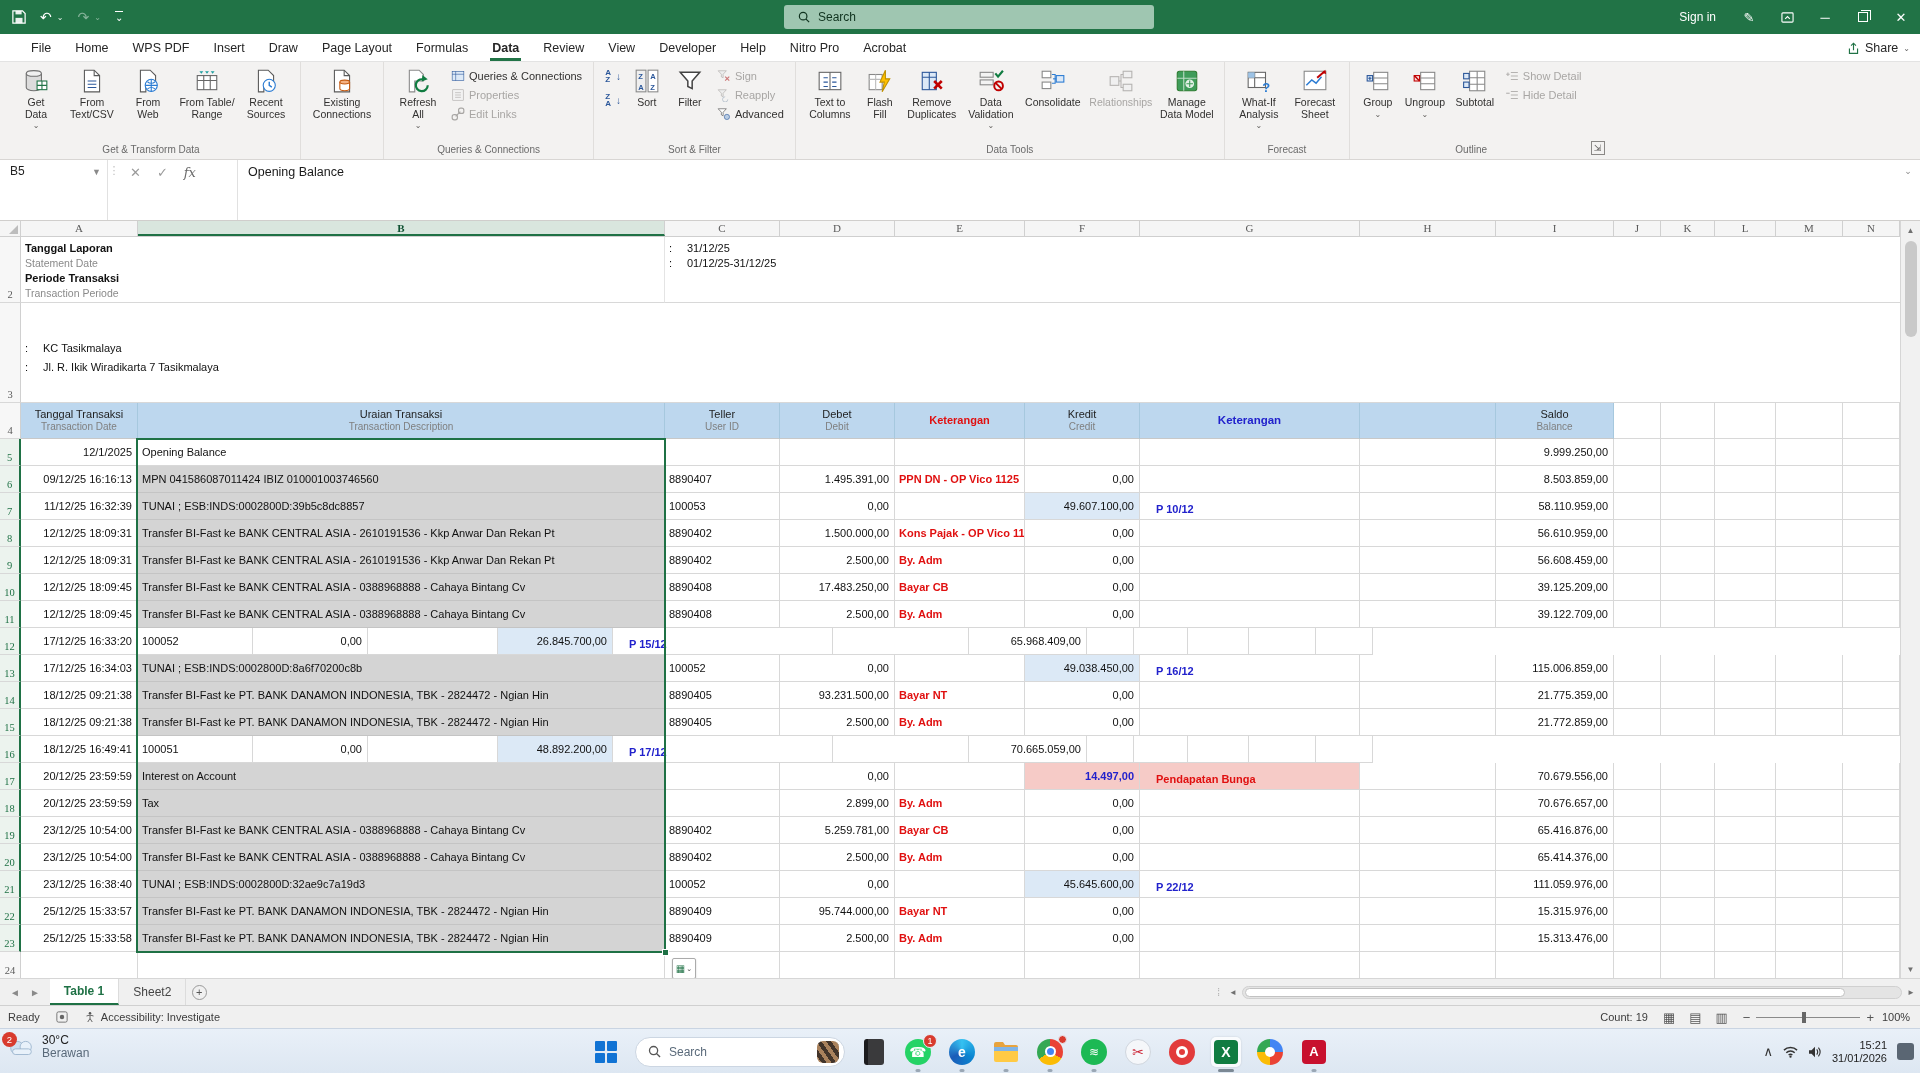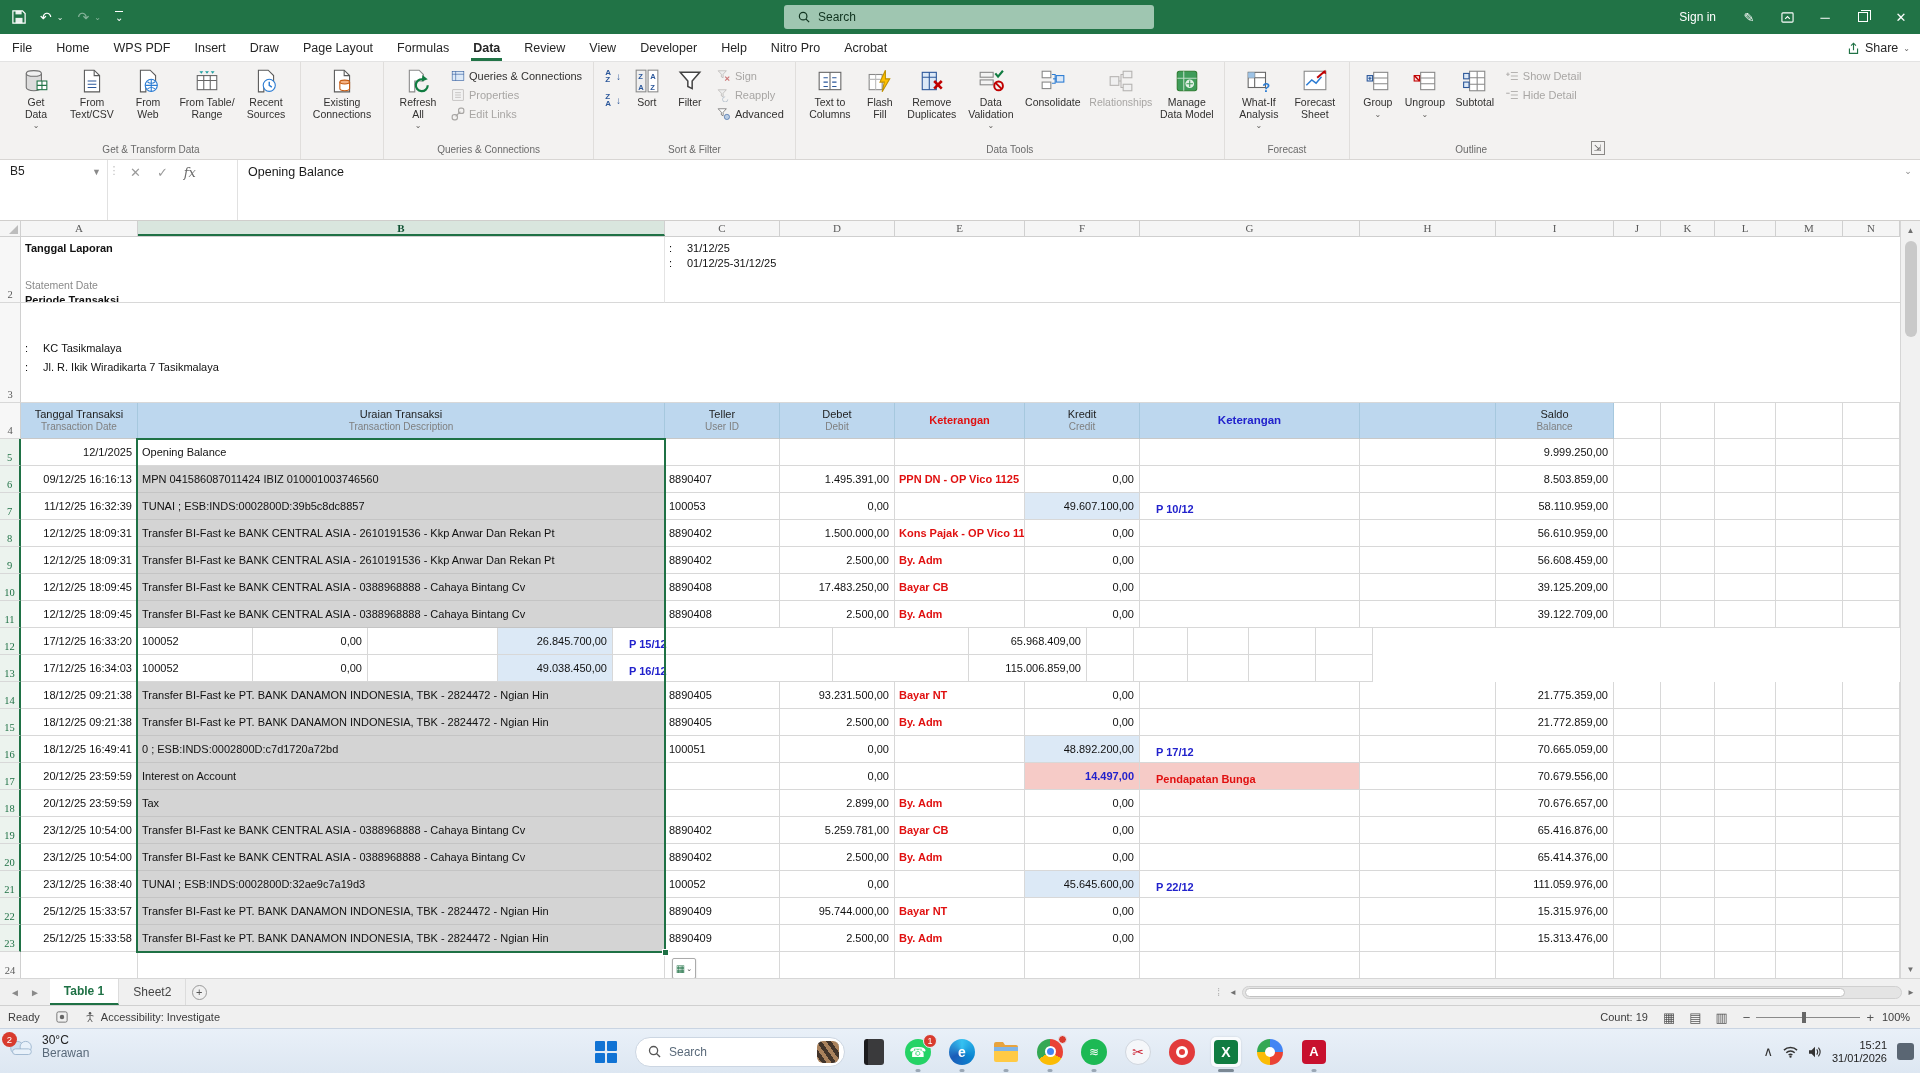--- a/index.html
+++ b/index.html
@@ -79,21 +79,21 @@
   .hl-blue{background:#dcE9f6;}
   .hl-pink{background:#f6cbc7;}
   .blue-bold{color:#2222cc;font-weight:bold;}
   
   .inforow{display:flex;background:#fff;}
   .r2{height:66px;}
   .r3{height:100px;}
   .cAB{width:644px;flex:none;border-right:1px solid #e4e4e4;border-bottom:1px solid #d8d8d8;padding:4px 0 0 4px;overflow:hidden;}
   .cVal{flex:1;border-bottom:1px solid #d8d8d8;padding:4px 0 0 4px;overflow:visible;position:relative;}
   .ib{font-size:11px;font-weight:bold;color:#111;line-height:15px;white-space:nowrap;}
-  .ig{font-size:10.5px;color:#8a8a8a;line-height:15px;white-space:nowrap;margin-top:22px;}
+  .ig{font-size:10.5px;color:#8a8a8a;line-height:15px;white-space:nowrap;}
   .vline{display:flex;font-size:11px;color:#111;line-height:15px;white-space:nowrap;position:relative;z-index:2;}
   .vline .colon{width:18px;flex:none;}
   .r3 .vwrap{margin-top:32px;}
   .r3 .vline{line-height:19px;}
   
   .hrow{display:flex;height:36px;}
   .hc{background:#bdd7ee;border-right:1px solid #a6c8de;border-bottom:1px solid #c8c8c8;display:flex;flex-direction:column;align-items:center;justify-content:center;flex:none;overflow:hidden;}
   .hc .m{font-size:11px;color:#1f1f1f;line-height:13px;}
   .hc .s{font-size:10px;color:#7f7f7f;line-height:12px;}
   .hc.red .m{color:#e01010;font-weight:bold;}
@@ -202,21 +202,21 @@
       </span>
       <span class="tbi">─</span>
       <span class="tbi">
           <span class="maxbox"></span>
         </span>
       <span class="tbi">✕</span>
     </div>
   </div>
 
   <div class="menubar">
-    <div id="menutabs" style="display:flex;">
+    <div id="menutabs" style="display:flex;padding-left:19px;">
         <div class="mtab">File</div>
         <div class="mtab">Home</div>
         <div class="mtab">WPS PDF</div>
         <div class="mtab">Insert</div>
         <div class="mtab">Draw</div>
         <div class="mtab">Page Layout</div>
         <div class="mtab">Formulas</div>
         <div class="mtab active">Data</div>
         <div class="mtab">Review</div>
         <div class="mtab">View</div>
@@ -856,20 +856,21 @@
     <div class="c wI gI">65.968.409,00</div>
     <div class="c wJ"></div>
     <div class="c wK"></div>
     <div class="c wL"></div>
     <div class="c wM"></div>
     <div class="c wN"></div>
   </div>
         <div class="grow drow">
     <div class="rh sel">13</div>
     <div class="c wA gA">17/12/25 16:34:03</div>
+    <div class="c wB gB cell-sel">TUNAI ; ESB:INDS:0002800D:8a6f70200c8b</div>
     <div class="c wC gC">100052</div>
     <div class="c wD gD">0,00</div>
     <div class="c wE gE"></div>
     <div class="c wF gF hl-blue">49.038.450,00</div>
     <div class="c wG gG">P 16/12</div>
     <div class="c wH"></div>
     <div class="c wI gI">115.006.859,00</div>
     <div class="c wJ"></div>
     <div class="c wK"></div>
     <div class="c wL"></div>
@@ -906,21 +907,20 @@
     <div class="c wI gI">21.772.859,00</div>
     <div class="c wJ"></div>
     <div class="c wK"></div>
     <div class="c wL"></div>
     <div class="c wM"></div>
     <div class="c wN"></div>
   </div>
         <div class="grow drow">
     <div class="rh sel">16</div>
     <div class="c wA gA">18/12/25 16:49:41</div>
-    <div class="c wB gB cell-sel">0 ; ESB:INDS:0002800D:c7d1720a72bd</div>
     <div class="c wC gC">100051</div>
     <div class="c wD gD">0,00</div>
     <div class="c wE gE"></div>
     <div class="c wF gF hl-blue">48.892.200,00</div>
     <div class="c wG gG">P 17/12</div>
     <div class="c wH"></div>
     <div class="c wI gI">70.665.059,00</div>
     <div class="c wJ"></div>
     <div class="c wK"></div>
     <div class="c wL"></div>

